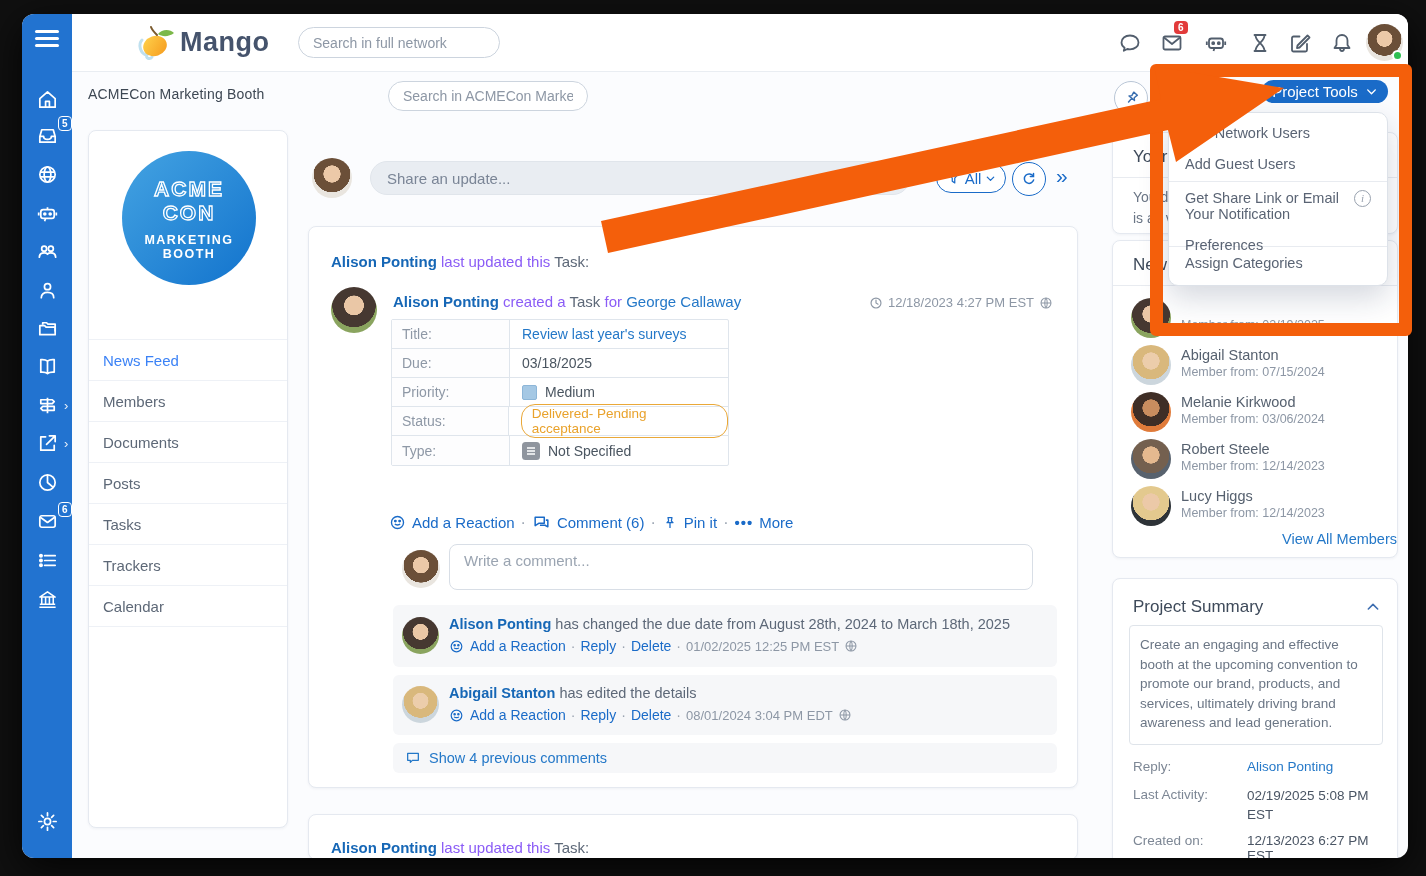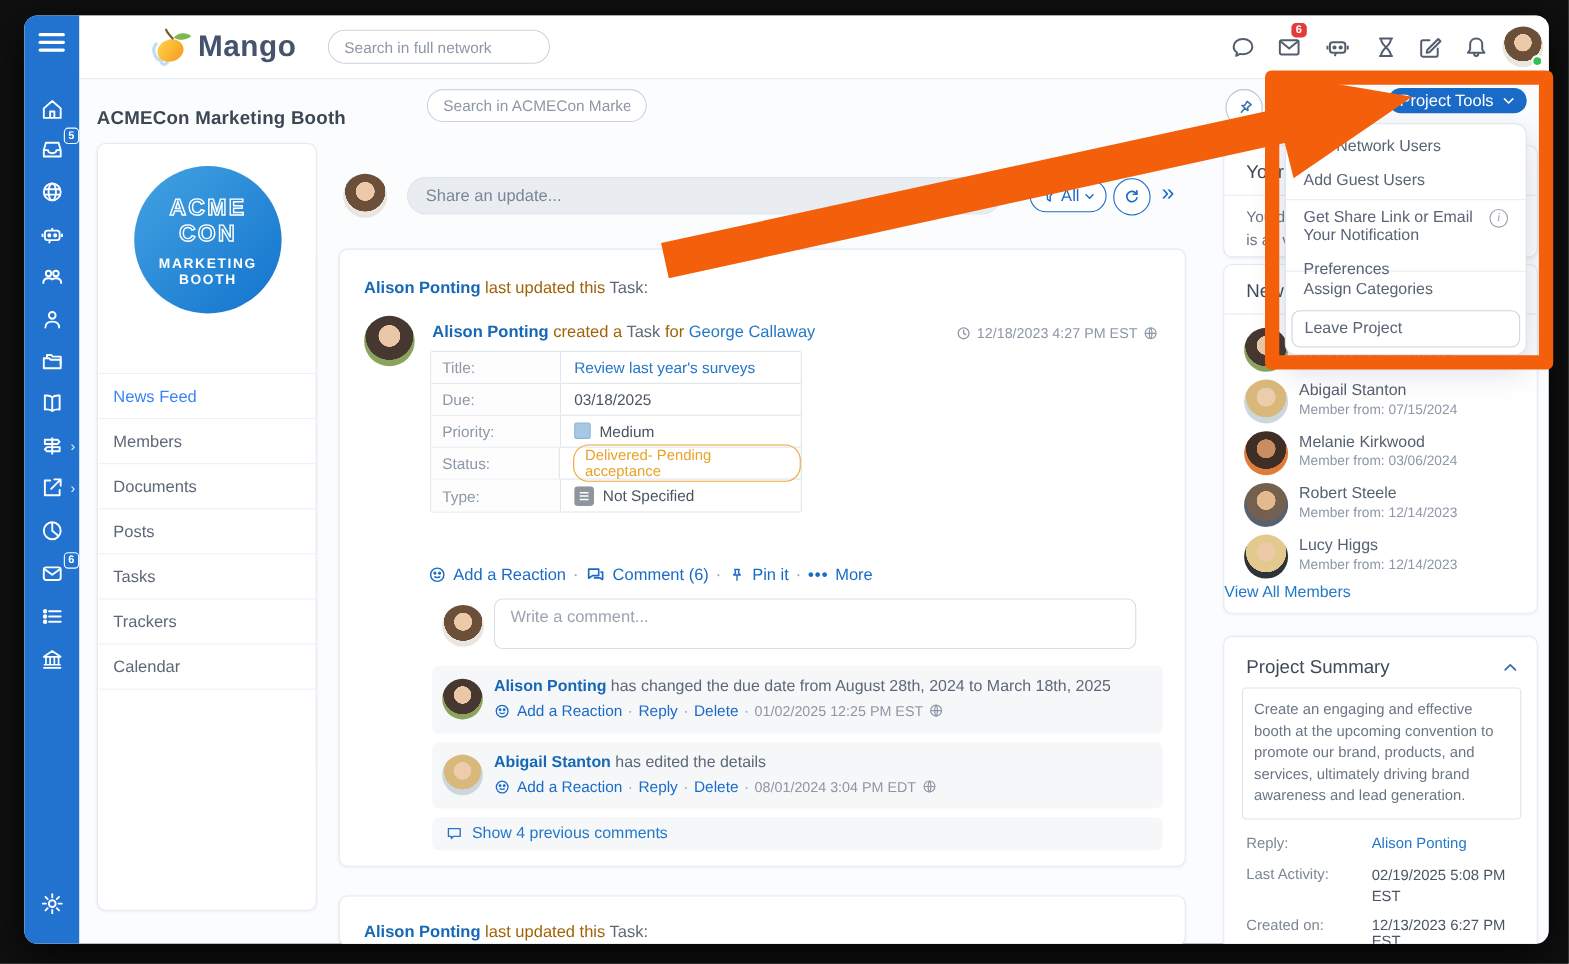--- a/index.html
+++ b/index.html
@@ -19,43 +19,43 @@
   .tb-ic{position:absolute;top:17px;width:24px;height:24px;color:#525e6d;cursor:pointer}
   .badge-red{position:absolute;background:#e23b3b;color:#fff;font-size:10px;font-weight:bold;border-radius:4px;padding:1px 4px;z-index:3}
   .av{border-radius:50%;position:absolute}
   .av-alexis{background:radial-gradient(circle at 50% 40%,#ecc9a8 0 27%,#6b4f38 28% 58%,#e9e5df 59%)}
   .av-alison{background:radial-gradient(circle at 50% 40%,#eac7a6 0 27%,#463831 28% 60%,#8aa45f 61%)}
   .av-abigail{background:radial-gradient(circle at 50% 40%,#eccdab 0 27%,#d9b87c 28% 58%,#ccd6dd 59%)}
   .av-melanie{background:radial-gradient(circle at 50% 40%,#c98d5f 0 27%,#3f2e26 28% 58%,#e07b3a 59%)}
   .av-robert{background:radial-gradient(circle at 50% 40%,#e5b98f 0 27%,#74604f 28% 58%,#58626e 59%)}
   .av-lucy{background:radial-gradient(circle at 50% 40%,#ecc9a8 0 27%,#e3c98e 28% 58%,#2e3338 59%)}
   .dot{position:absolute;width:11px;height:11px;border-radius:50%;background:#2fbf52;border:2px solid #fff}
-  .title{position:absolute;left:66px;top:84px;font-size:17px;font-weight:bold;color:#3d4753;letter-spacing:.2px}
+  .title{position:absolute;left:66px;top:72px;font-size:14px;font-weight:normal;color:#3d4753;letter-spacing:.2px}
   .card{position:absolute;background:#fff;border:1px solid #e5e9f0;border-radius:8px;box-shadow:0 1px 3px rgba(25,45,80,.05)}
   .logo-circle{position:absolute;left:33px;top:20px;width:134px;height:134px;border-radius:50%;background:linear-gradient(135deg,#44a3e2,#1273cd);text-align:center;color:#fff}
   .logo-out{font-weight:bold;font-size:21px;letter-spacing:2px;color:transparent;-webkit-text-stroke:1.3px #fff}
   .logo-solid{font-weight:bold;font-size:12.5px;letter-spacing:1.5px;color:#fff}
   .pnav{position:absolute;left:0;right:0;top:208px;list-style:none;border-top:1px solid #eef1f6}
   .pnav li{height:41px;line-height:41px;padding-left:14px;font-size:15px;color:#5d6877;border-bottom:1px solid #eef1f6;cursor:pointer}
   .pnav li.active{color:#3b82f6}
   .name{color:#1667b6;font-weight:bold}
   .link{color:#2478c8}
-  .gtxt{color:#a16207}
+  .gtxt{color:#8b5cf6}
   .dtxt{color:#5d6878}
   .btn-blue{position:absolute;background:#1a6bc8;color:#fff;border-radius:17px;font-size:15px;display:flex;align-items:center;justify-content:center;gap:7px;cursor:pointer}
   .btn-ghost{position:absolute;background:#fff;border:1px solid #c9d2dc;border-radius:17px;color:#55606e;font-size:15px;display:flex;align-items:center;justify-content:center;cursor:pointer}
   .circ-btn{position:absolute;border:1px solid #b9c6d6;border-radius:50%;background:#fff;display:flex;align-items:center;justify-content:center;cursor:pointer}
   .filter-pill{position:absolute;border:1.5px solid #1a6bc8;border-radius:16px;color:#1a6bc8;font-size:15px;display:flex;align-items:center;justify-content:center;gap:4px;background:#fff;cursor:pointer}
   .share-input{background:#e9edf2;border:1px solid #e0e5eb;border-radius:17px;color:#7a8596;font-size:15px;padding:0 16px;width:100%;height:100%;font-family:"Liberation Sans",sans-serif;outline:none}
   .share-input::placeholder{color:#7a8596;opacity:1}
   .ttable{position:absolute;border:1px solid #dfe5ec;border-radius:2px;background:#fff}
   .trow{display:flex;height:29px;border-bottom:1px solid #dfe5ec;align-items:center;font-size:14px}
   .trow:last-child{border-bottom:none}
   .tlabel{width:118px;align-self:stretch;display:flex;align-items:center;padding-left:10px;color:#8e98a6;border-right:1px solid #dfe5ec;background:#fdfdfe}
-  .tval{padding-left:12px;color:#4a5560;display:flex;gap:8px}
+  .tval{padding-left:12px;color:#4a5560;display:flex;align-items:center;gap:8px}
   .sw{display:inline-block;width:15px;height:15px;background:#a5c8e4;border:1px solid #8db6d8;border-radius:2px}
   .status-pill{display:inline-block;border:1.5px solid #eaa838;color:#e9a22b;border-radius:14px;padding:1px 10px;font-size:13.5px}
   .gbtn{display:inline-block;background:#e7eaee;border:1px solid #d7dce2;border-radius:4px;padding:2px 9px;color:#3f4a57;font-size:14px;cursor:pointer}
   .act{display:flex;align-items:center;gap:6px;color:#1a6bc8;font-size:15px;cursor:pointer}
   .sep{color:#9aa4b1;padding:0 6px}
   .meta-sep{color:#9aa4b1;padding:0 5px;font-size:14px}
   .cblock{position:absolute;background:#f6f7f9;border-radius:6px}
   .cmt-input{background:#fff;border:1px solid #d8dee6;border-radius:8px;color:#9aa4b1;font-size:15px;padding:0 14px 14px 14px;width:100%;height:100%;font-family:"Liberation Sans",sans-serif;outline:none}
   .cmt-input::placeholder{color:#9aa4b1;opacity:1}
   .time{color:#8d97a5;font-size:13px;display:flex;align-items:center;gap:5px}
@@ -489,21 +489,21 @@
     <div>
         <span class="av av-robert" style="left:18px;top:198px;width:40px;height:40px"></span>
         <span class="abs mrow-name" style="left:68px;top:200px">Robert Steele</span>
         <span class="abs mrow-date" style="left:68px;top:218px">Member from: 12/14/2023</span>
       </div>
     <div>
         <span class="av av-lucy" style="left:18px;top:245px;width:40px;height:40px"></span>
         <span class="abs mrow-name" style="left:68px;top:247px">Lucy Higgs</span>
         <span class="abs mrow-date" style="left:68px;top:265px">Member from: 12/14/2023</span>
       </div>
-    <div class="abs" style="left:0;top:290px;width:100%;text-align:left;font-size:14.5px;color:#2478c8;cursor:pointer">View All Members</div>
+    <div class="abs" style="left:0;top:290px;width:100%;text-align:right;font-size:14.5px;color:#2478c8;cursor:pointer">View All Members</div>
   </section>
 
   <section class="card" style="left:1090px;top:564px;width:286px;height:294px">
     <div class="abs rcard-title" style="left:20px;top:18px">Project Summary</div>
     <span class="abs" style="right:16px;top:20px;cursor:pointer">
         <svg class="ic" viewBox="0 0 24 24" width="16" height="16" fill="none" stroke="#3d6db0" stroke-width="2.4" stroke-linecap="round" stroke-linejoin="round">
           <path d="M5 15 L12 8 L19 15"></path>
         </svg>
       </span>
     <div class="desc-box">Create an engaging and effective booth at the upcoming convention to promote our brand, products, and services, ultimately driving brand awareness and lead generation.</div>
@@ -527,23 +527,20 @@
         <span>Get Share Link or Email</span>
         <span class="info-i">i</span>
       </div>
     <div class="it">
         <span>Your Notification Preferences</span>
       </div>
     <div class="div"></div>
     <div class="it">
         <span>Assign Categories</span>
       </div>
-    <div class="it boxed">
-        <span>Leave Project</span>
-      </div>
   </div>
 
 </div>
 
 <div class="hl-rect"></div>
 <svg style="position:absolute;left:0;top:0;width:1426px;height:876px;z-index:120;pointer-events:none" viewBox="0 0 1426 876">
   <polygon points="601,221 1161,99 1154,66 1284,88 1176,162 1168,130 608,253" fill="#f45f0b"></polygon>
 </svg>
 
 </body></html>

